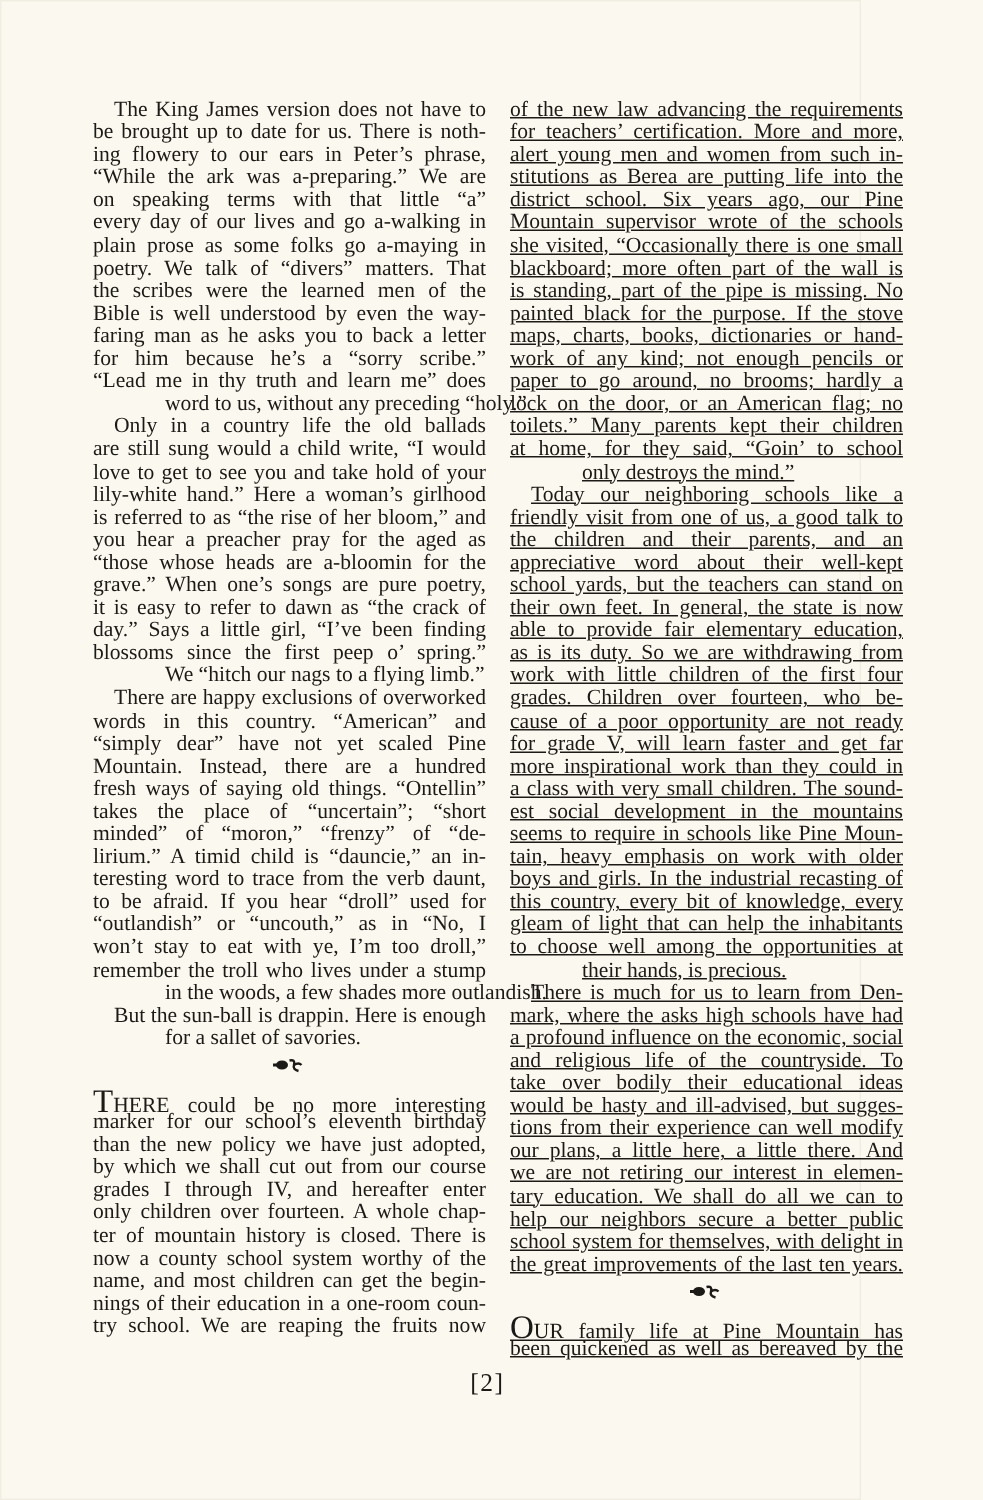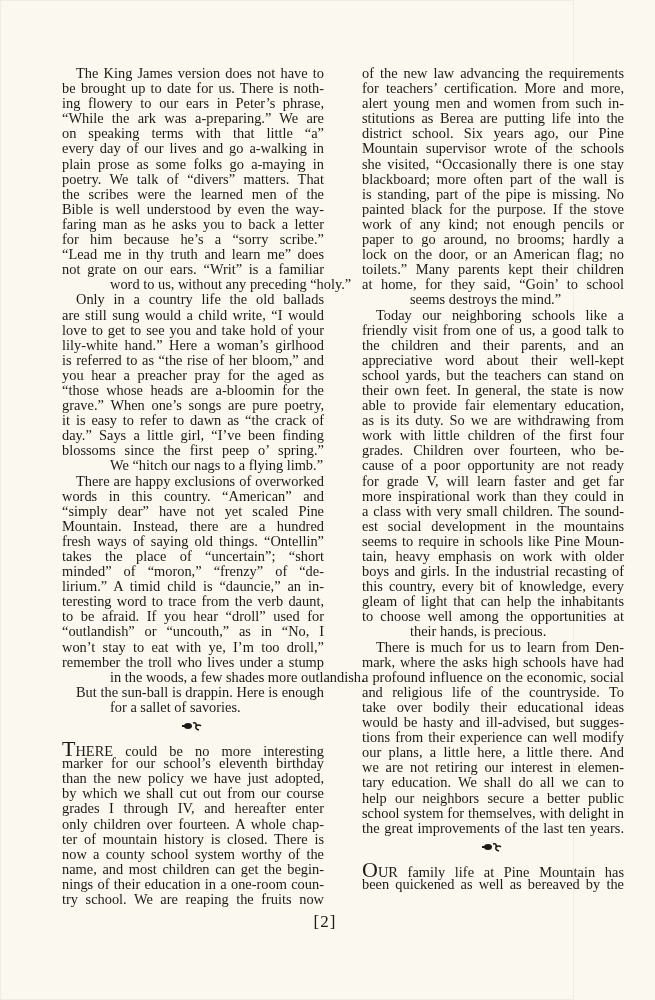--- a/index.html
+++ b/index.html
@@ -15,21 +15,21 @@
       background: #fbf8ef;
       box-shadow: inset 0 0 0 1px #f1ede2;
     }
     .col {
       position: absolute; top: 66px; width: 262px;
       font-size: 14.4px; line-height: 15.1px;
       text-align: justify;
       hyphens: manual;
     }
     .col.left { left: 62px; }
-    .col.right { left: 362px; width: 262px; }
+    .col.right { left: 340px; width: 262px; text-decoration: underline; }
     .line {
       display: block;
       text-align: justify;
       text-align-last: justify;
       white-space: nowrap;
       height: 15.1px;
     }
     .line.last { text-align-last: left; margin-left: 48px; }
     .line.indent { padding-left: 14px; }
     .ornament {
@@ -56,21 +56,20 @@
         <span class="line">“While the ark was a-preparing.” We are</span>
         <span class="line">on speaking terms with that little “a”</span>
         <span class="line">every day of our lives and go a-walking in</span>
         <span class="line">plain prose as some folks go a-maying in</span>
         <span class="line">poetry. We talk of “divers” matters. That</span>
         <span class="line">the scribes were the learned men of the</span>
         <span class="line">Bible is well understood by even the way-</span>
         <span class="line">faring man as he asks you to back a letter</span>
         <span class="line">for him because he’s a “sorry scribe.”</span>
         <span class="line">“Lead me in thy truth and learn me” does</span>
-        <span class="line">not grate on our ears. “Writ” is a familiar</span>
         <span class="line last">word to us, without any preceding “holy.”</span>
         <span class="line indent">Only in a country life the old ballads</span>
         <span class="line">are still sung would a child write, “I would</span>
         <span class="line">love to get to see you and take hold of your</span>
         <span class="line">lily-white hand.” Here a woman’s girlhood</span>
         <span class="line">is referred to as “the rise of her bloom,” and</span>
         <span class="line">you hear a preacher pray for the aged as</span>
         <span class="line">“those whose heads are a-bloomin for the</span>
         <span class="line">grave.” When one’s songs are pure poetry,</span>
         <span class="line">it is easy to refer to dawn as “the crack of</span>
@@ -121,30 +120,31 @@
   </div>
 
   <div class="col right">
     <div id="right-lines">
         <span class="line">of the new law advancing the requirements</span>
         <span class="line">for teachers’ certification. More and more,</span>
         <span class="line">alert young men and women from such in-</span>
         <span class="line">stitutions as Berea are putting life into the</span>
         <span class="line">district school. Six years ago, our Pine</span>
         <span class="line">Mountain supervisor wrote of the schools</span>
-        <span class="line">she visited, “Occasionally there is one stay</span>
+        <span class="line">she visited, “Occasionally there is one small</span>
         <span class="line">blackboard; more often part of the wall is</span>
         <span class="line">is standing, part of the pipe is missing. No</span>
         <span class="line">painted black for the purpose. If the stove</span>
+        <span class="line">maps, charts, books, dictionaries or hand-</span>
         <span class="line">work of any kind; not enough pencils or</span>
         <span class="line">paper to go around, no brooms; hardly a</span>
         <span class="line">lock on the door, or an American flag; no</span>
         <span class="line">toilets.” Many parents kept their children</span>
         <span class="line">at home, for they said, “Goin’ to school</span>
-        <span class="line last">seems destroys the mind.”</span>
+        <span class="line last">only destroys the mind.”</span>
         <span class="line indent">Today our neighboring schools like a</span>
         <span class="line">friendly visit from one of us, a good talk to</span>
         <span class="line">the children and their parents, and an</span>
         <span class="line">appreciative word about their well-kept</span>
         <span class="line">school yards, but the teachers can stand on</span>
         <span class="line">their own feet. In general, the state is now</span>
         <span class="line">able to provide fair elementary education,</span>
         <span class="line">as is its duty. So we are withdrawing from</span>
         <span class="line">work with little children of the first four</span>
         <span class="line">grades. Children over fourteen, who be-</span>

